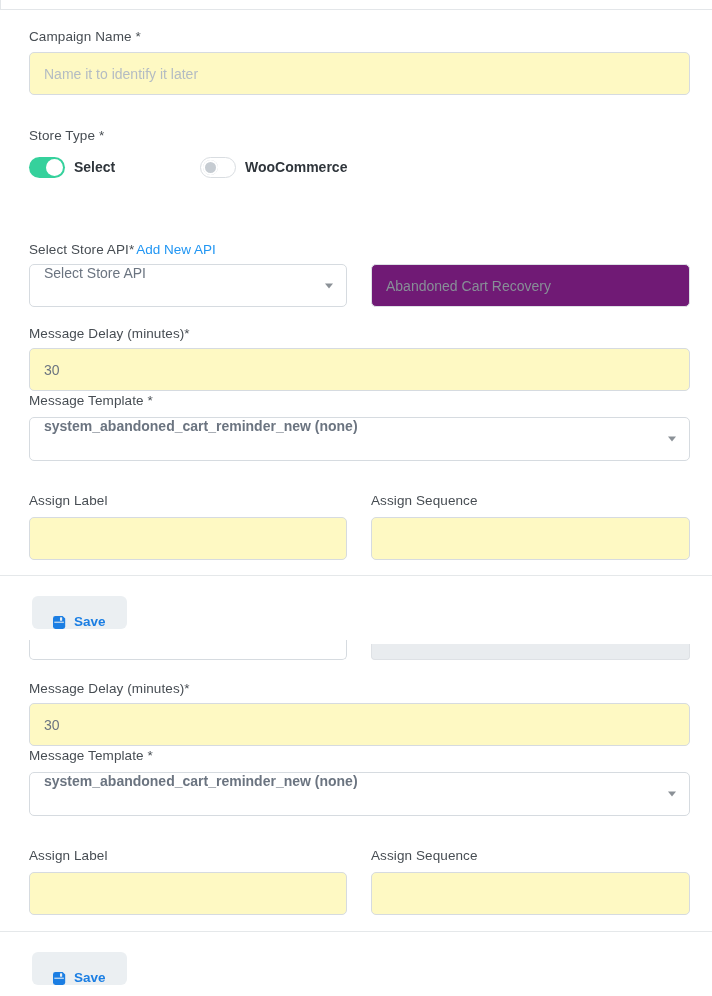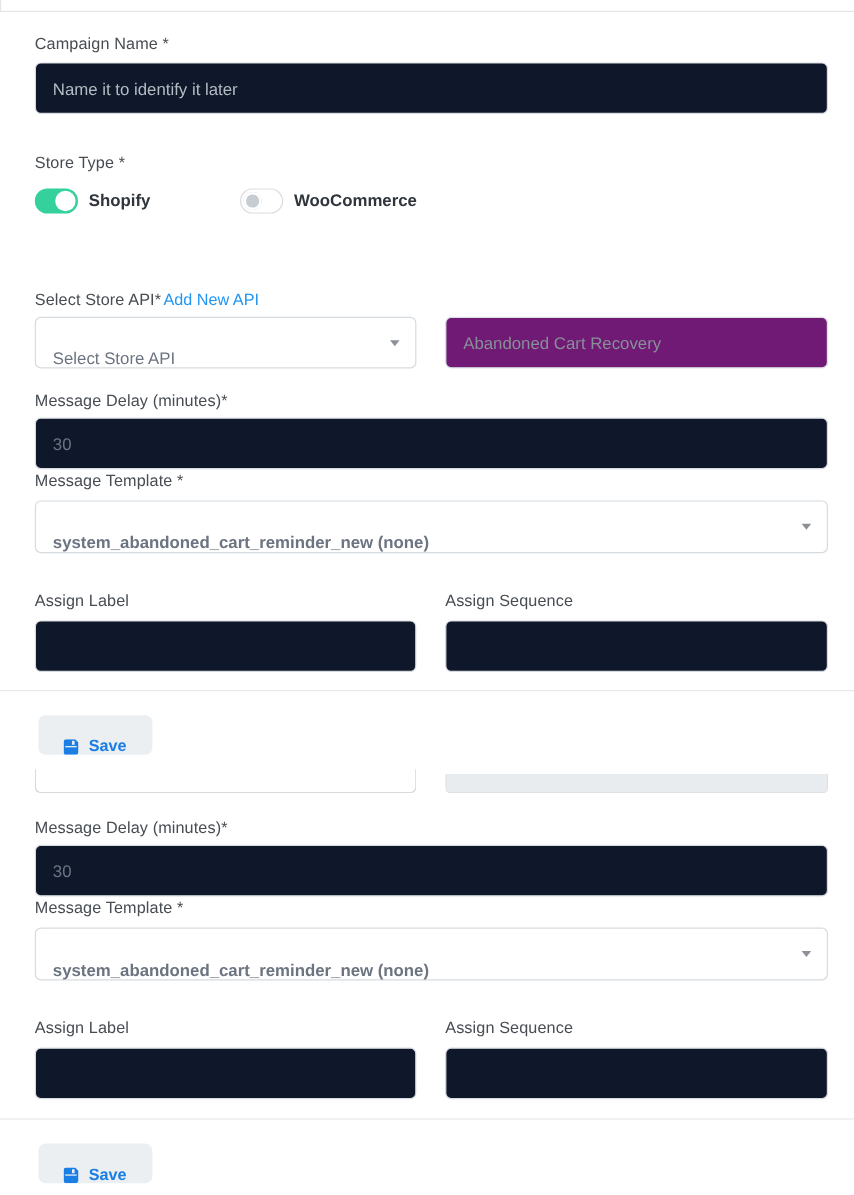--- a/index.html
+++ b/index.html
@@ -14,27 +14,27 @@
 
   .content { padding:0 22px 0 29px; }
 
   .field-label {
     display:block; font-size:13.5px; line-height:16px; color:#474d53; letter-spacing:.1px;
   }
   .link { color:#2196f3; font-size:13.5px; text-decoration:none; cursor:pointer;margin-top:39px; }
 
   .text-input {
     display:block; width:100%; height:43px; border:1px solid #d6dbe0; border-radius:5px;
-    padding:0 14px; font-family:inherit; font-size:14px; color:#6b7480; background:#0f172a; outline:none;
+    padding:0 14px; font-family:inherit; font-size:14px; color:#6b7480; background:#fef9c3; outline:none;
   }
   .text-input::placeholder { color:#b4bcc3; opacity:1; }
   .text-input.disabled { background:#701a75; border-color:#dde1e5; color:#878f97; }
 
   .select-box {
-    position:relative; display:flex; align-items:flex-end; height:43px;
+    position:relative; display:flex; align-items:flex-start; height:43px;
     border:1px solid #d6dbe0; border-radius:5px; padding:0 30px 0 14px;
     font-size:14px; color:#6b7480; background:#fff; cursor:pointer;
   }
   .select-box.tall { height:44px;font-weight:bold; }
   .caret {
     position:absolute; right:13px; top:50%; transform:translateY(-50%);
     width:0; height:0; border-left:4px solid transparent; border-right:4px solid transparent;
     border-top:5px solid #8b9197;
   }
 
@@ -93,21 +93,21 @@
 
   <label class="field-label mt19">Campaign Name *</label>
   <input class="text-input mt7" type="text" placeholder="Name it to identify it later" style="">
 
   <label class="field-label mt33">Store Type *</label>
   <div class="toggle-row">
     <div class="toggle-group first">
       <span class="switch on">
           <span class="knob"></span>
         </span>
-      <span class="toggle-label">Shopify</span>
+      <span class="toggle-label">Select</span>
     </div>
     <div class="toggle-group">
       <span class="switch off">
           <span class="knob"></span>
         </span>
       <span class="toggle-label">WooCommerce</span>
     </div>
   </div>
 
   <div class="row2 mt25">

